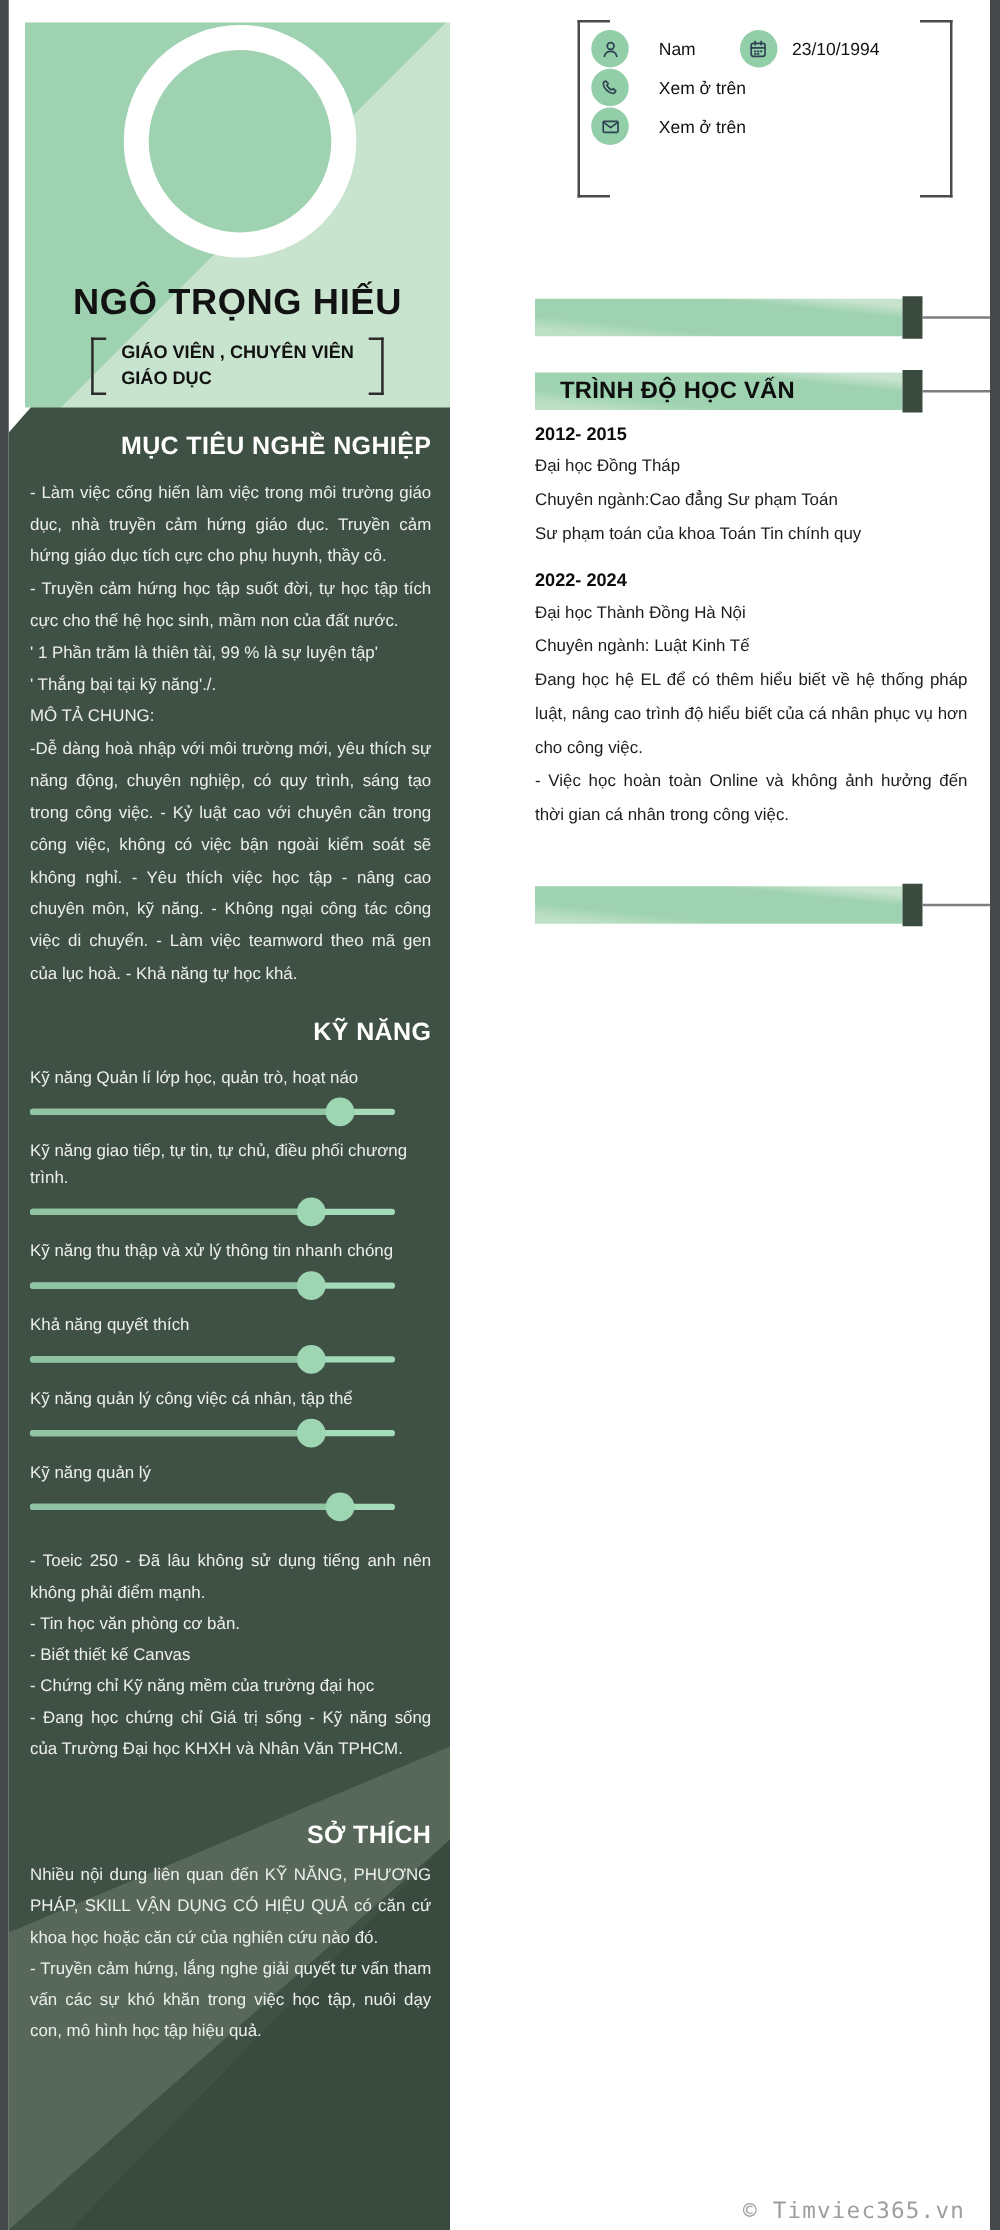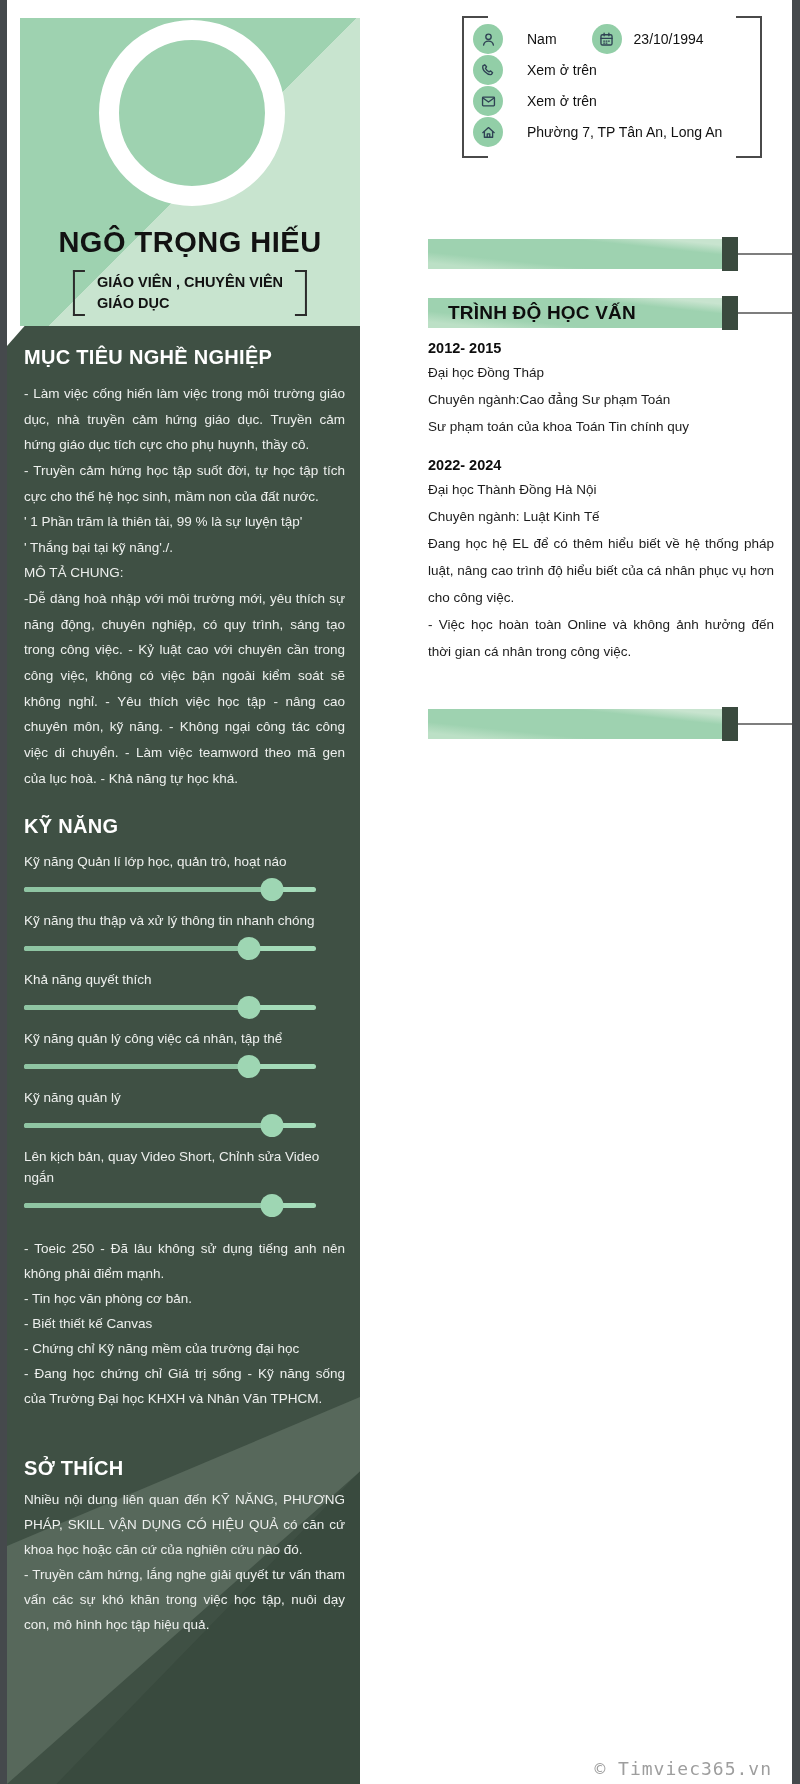--- a/index.html
+++ b/index.html
@@ -20,21 +20,21 @@
   
   .sidebar{position:absolute;left:7px;top:296px;width:353px;height:1488px;
     background:var(--sidebarBg);
     clip-path:polygon(0 50px,44px 0,100% 0,100% 100%,0 100%);
     padding:50px 15px 0 17px;color:#EDEFED;}
   .sidebar::before{content:'';position:absolute;inset:0;background:var(--sidebarBand);
     clip-path:polygon(100% 74%,100% 79%,0 100%,0 84%);z-index:0;}
   .sidebar::after{content:'';position:absolute;inset:0;background:var(--sidebarDeep);
     clip-path:polygon(100% 79%,100% 100%,14% 100%);z-index:0;}
   .sidebar > *{position:relative;z-index:1;}
-  .side-heading{color:#fff;font-size:20px;font-weight:700;letter-spacing:.3px;margin-bottom:12px;}
+  .side-heading{color:#fff;font-size:20px;font-weight:700;letter-spacing:.3px;margin-bottom:12px;text-align:right;}
   .side-body{font-size:13.5px;line-height:1.9;text-align:justify;white-space:pre-line;}
 
   
   .photo-block{position:absolute;left:20px;top:18px;width:340px;height:308px;z-index:2;
     background:linear-gradient(135deg,var(--blockDark) 52%,var(--blockLight) 52%);padding-left:24px;}
   .photo-ring{position:absolute;left:79px;top:2px;width:186px;height:186px;border-radius:50%;
     border:20px solid #fff;background:var(--blockDark);}
   .person-name{position:absolute;left:0;top:208px;width:100%;text-align:center;
     color:#121212;font-size:29px;font-weight:700;letter-spacing:.5px;}
   .person-title{position:absolute;left:50%;top:252px;transform:translateX(-50%);
@@ -122,20 +122,28 @@
 
           <div class="skill">
             <div class="skill-label">Kỹ năng Quản lí lớp học, quản trò, hoạt náo</div>
             <div class="slider">
               <div class="track"></div>
               <div class="fill" style="width: 85%;"></div>
               <div class="thumb" style="left: 85%;"></div>
             </div>
           </div>
 
+          <div class="skill">
+            <div class="skill-label">Kỹ năng giao tiếp, tự tin, tự chủ, điều phối chương trình.</div>
+            <div class="slider">
+              <div class="track"></div>
+              <div class="fill" style="width: 77%;"></div>
+              <div class="thumb" style="left: 77%;"></div>
+            </div>
+          </div>
 
           <div class="skill">
             <div class="skill-label">Kỹ năng thu thập và xử lý thông tin nhanh chóng</div>
             <div class="slider">
               <div class="track"></div>
               <div class="fill" style="width: 77%;"></div>
               <div class="thumb" style="left: 77%;"></div>
             </div>
           </div>
 
@@ -159,28 +167,20 @@
 
           <div class="skill">
             <div class="skill-label">Kỹ năng quản lý</div>
             <div class="slider">
               <div class="track"></div>
               <div class="fill" style="width: 85%;"></div>
               <div class="thumb" style="left: 85%;"></div>
             </div>
           </div>
 
-          <div class="skill">
-            <div class="skill-label">Lên kịch bản, quay Video Short, Chỉnh sửa Video ngắn</div>
-            <div class="slider">
-              <div class="track"></div>
-              <div class="fill" style="width: 85%;"></div>
-              <div class="thumb" style="left: 85%;"></div>
-            </div>
-          </div>
         </div>
     </div>
 
     <div class="sec-certificates">
       <div class="side-body">- Toeic 250 - Đã lâu không sử dụng tiếng anh nên không phải điểm mạnh.
 - Tin học văn phòng cơ bản.
 - Biết thiết kế Canvas
 - Chứng chỉ Kỹ năng mềm của trường đại học
 - Đang học chứng chỉ Giá trị sống - Kỹ năng sống của Trường Đại học KHXH và Nhân Văn TPHCM.</div>
     </div>
@@ -241,30 +241,20 @@
     </div>
     <div class="contact-row">
       <span class="contact-icon">
           <svg viewBox="0 0 24 24" fill="none" stroke="#2F4254" stroke-width="1.7" stroke-linecap="round" stroke-linejoin="round">
             <rect x="4.5" y="6.5" width="15" height="11" rx="1"></rect>
             <path d="M5 7.5l7 5.2 7-5.2"></path>
           </svg>
         </span>
       <span class="contact-value">Xem ở trên</span>
     </div>
-    <div class="contact-row">
-      <span class="contact-icon">
-          <svg viewBox="0 0 24 24" fill="none" stroke="#2F4254" stroke-width="1.7" stroke-linecap="round" stroke-linejoin="round">
-            <path d="M4.8 12.2L12 5.8l7.2 6.4"></path>
-            <path d="M6.8 10.8V18h10.4v-7.2"></path>
-            <path d="M10.4 18v-4.2h3.2V18"></path>
-          </svg>
-        </span>
-      <span class="contact-value">Phường 7, TP Tân An, Long An</span>
-    </div>
   </div>
 
   <div class="banner" style="top:237px;">
     <div class="bar"></div>
     <div class="cap"></div>
     <div class="line"></div>
   </div>
 
   <div class="banner" style="top:296px;">
     <div class="bar">

